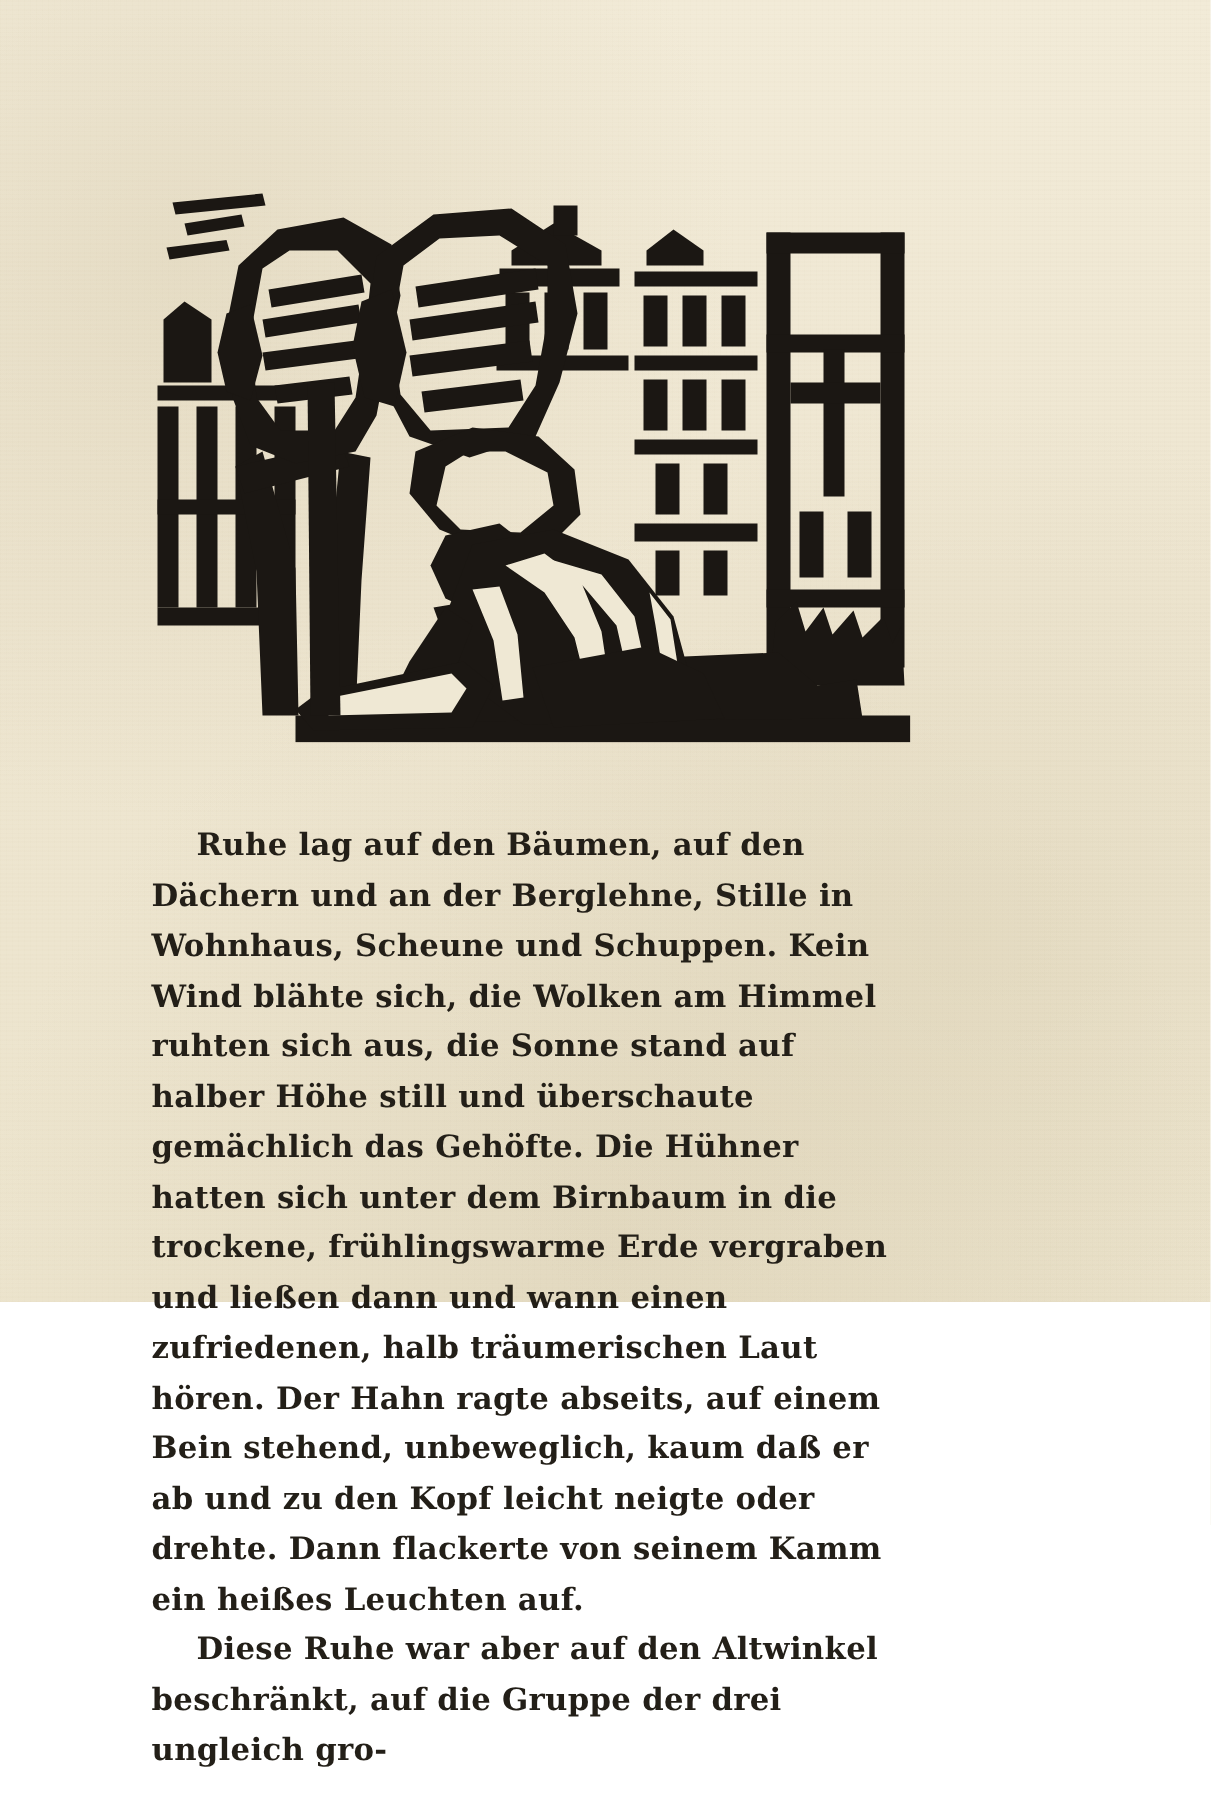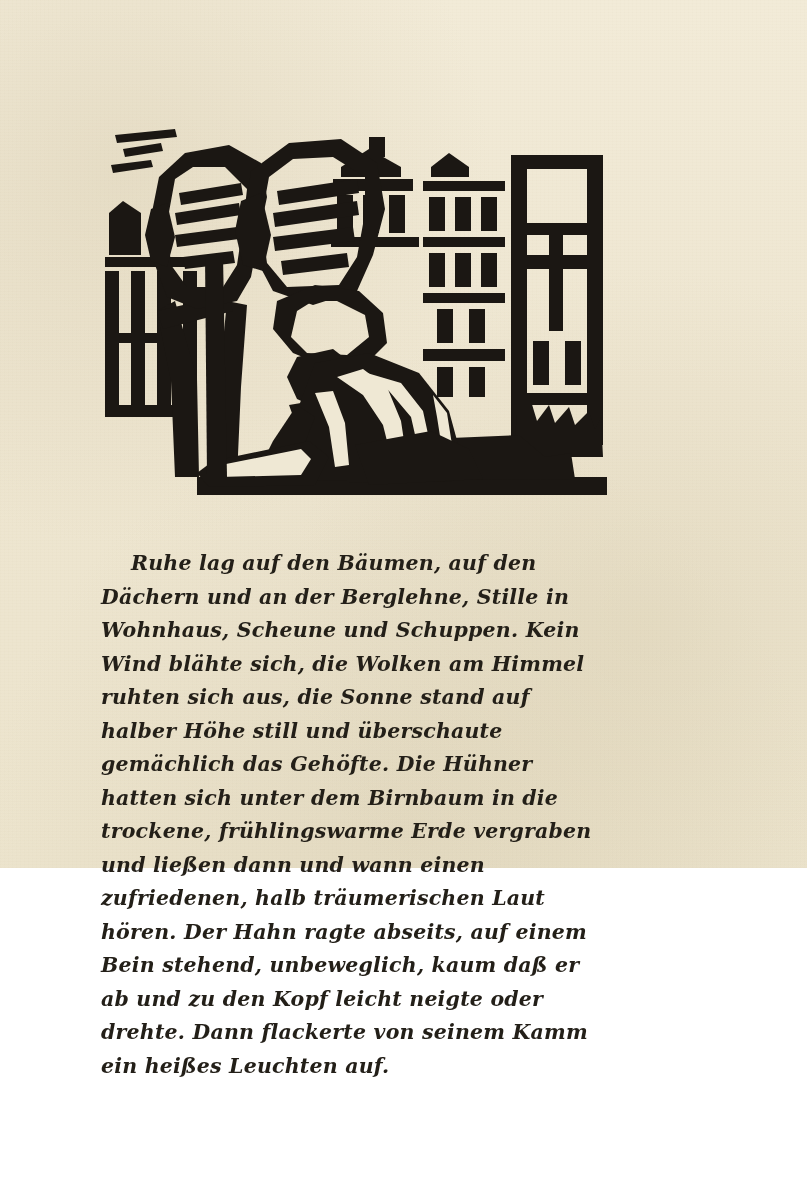--- a/index.html
+++ b/index.html
@@ -18,21 +18,20 @@
     position: relative;
     width: 807px;
     height: 868px;
     background: #efe8d4;
     background-image:
       radial-gradient(circle at 15% 20%, rgba(205,192,160,0.30) 0%, rgba(205,192,160,0) 38%),
       radial-gradient(circle at 80% 72%, rgba(208,196,164,0.28) 0%, rgba(208,196,164,0) 40%),
       radial-gradient(circle at 50% 96%, rgba(198,184,152,0.25) 0%, rgba(198,184,152,0) 45%),
       linear-gradient(180deg, #f2ebd8 0%, #eee6d1 45%, #ece4cd 100%);
     box-sizing: border-box;
-    font-style: italic;
   }
 
   
   #grain {
     position: absolute;
     inset: 0;
     pointer-events: none;
     opacity: 0.35;
     background-image:
       repeating-linear-gradient(0deg, rgba(150,135,100,0.055) 0px, rgba(150,135,100,0.055) 1px, rgba(255,255,255,0) 1px, rgba(255,255,255,0) 3px),
@@ -190,16 +189,17 @@
 
           <path d="M254,340 L330,326 L368,344 L382,374 L268,380 Z"></path>
 
           <path d="M104,150 L122,150 L126,372 L106,372 Z"></path>
         </g>
       </svg>
     </div>
 
     <div class="body-text">
       <p class="indent">Ruhe lag auf den Bäumen, auf den Dächern und an der Berglehne, Stille in Wohnhaus, Scheune und Schuppen. Kein Wind blähte sich, die Wolken am Himmel ruhten sich aus, die Sonne stand auf halber Höhe still und überschaute gemächlich das Gehöfte. Die Hühner hatten sich unter dem Birnbaum in die trockene, frühlingswarme Erde vergraben und ließen dann und wann einen zufriedenen, halb träumerischen Laut hören. Der Hahn ragte abseits, auf einem Bein stehend, unbeweglich, kaum daß er ab und zu den Kopf leicht neigte oder drehte. Dann flackerte von seinem Kamm ein heißes Leuchten auf.</p>
+      <p class="indent">Diese Ruhe war aber auf den Altwinkel beschränkt, auf die Gruppe der drei ungleich gro-</p>
     </div>
 
   </div>
 </div>
 
 </body></html>

